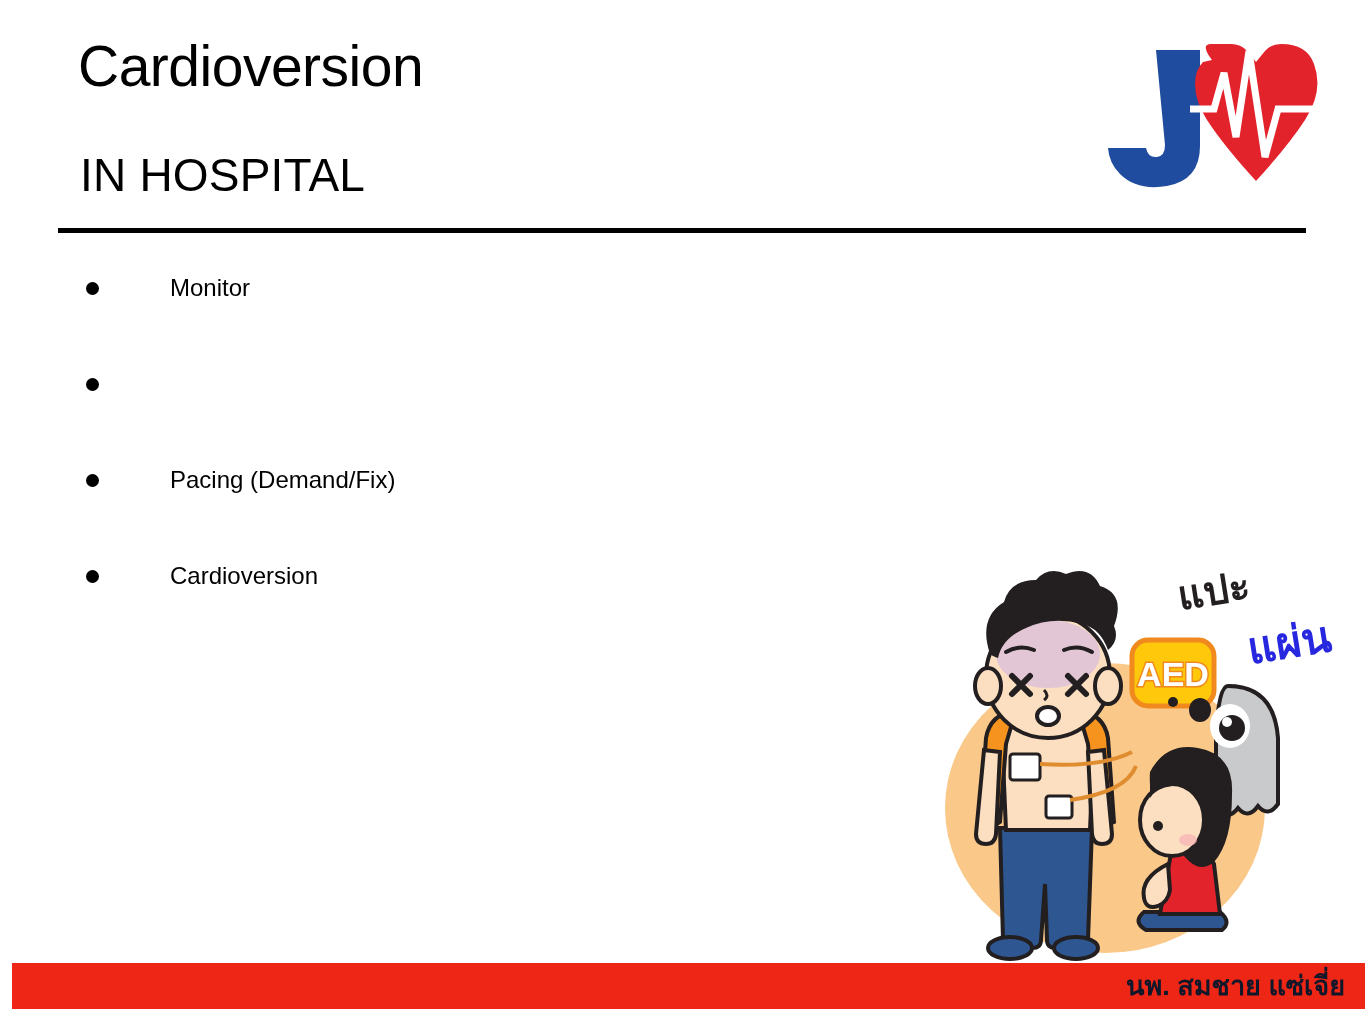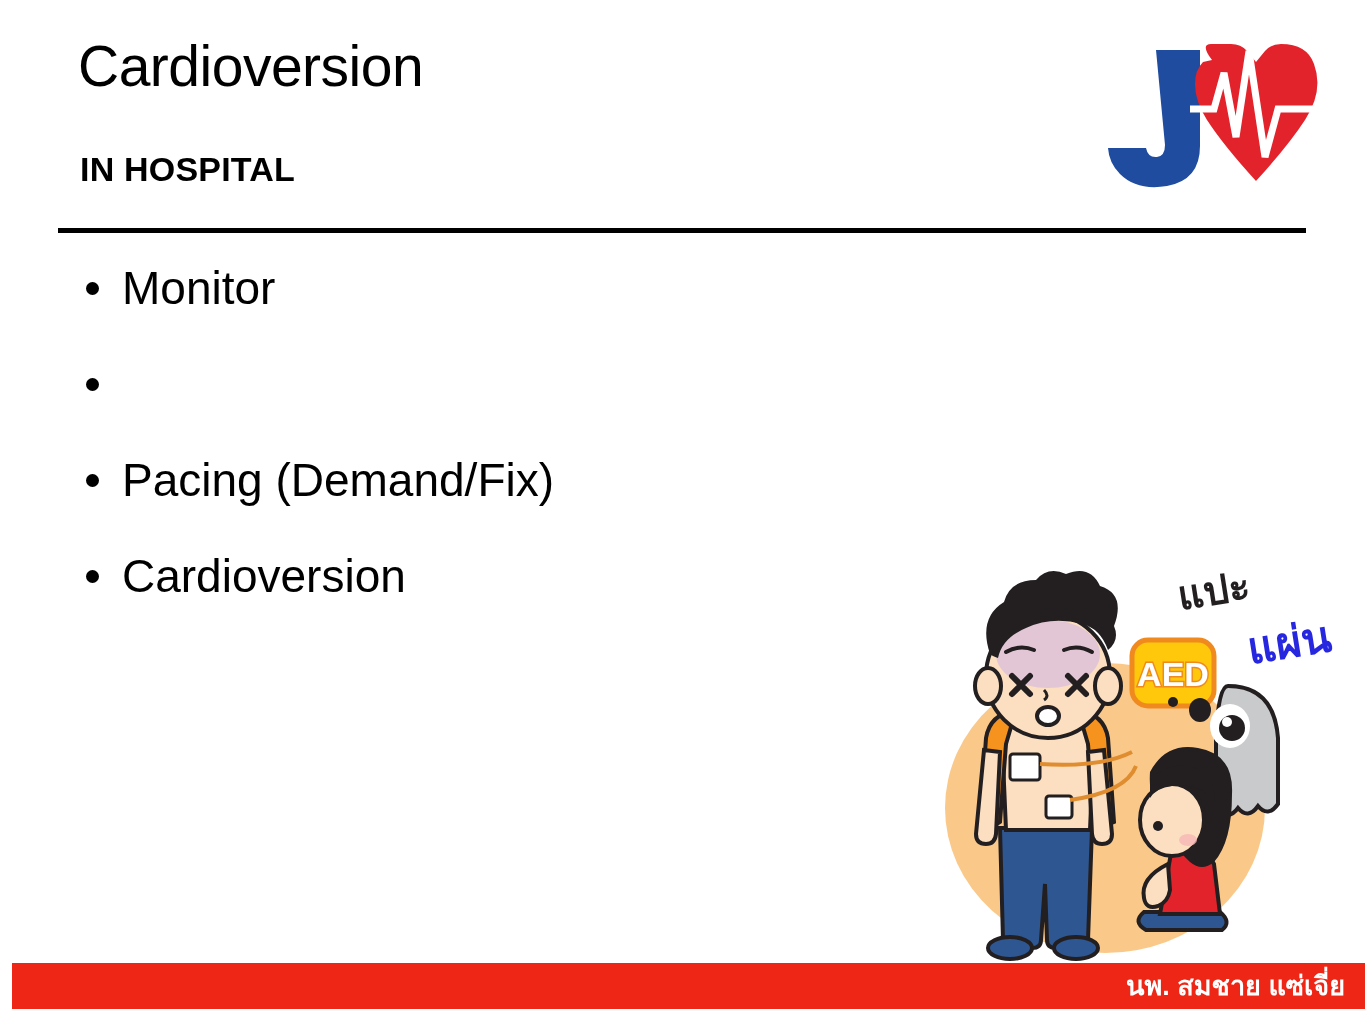--- a/index.html
+++ b/index.html
@@ -32,23 +32,23 @@
     font-weight: 400;
     letter-spacing: -0.5px;
     color: #000000;
     white-space: nowrap;
   }
 
   .slide-subtitle {
     position: absolute;
     left: 80px;
     top: 152px;
-    font-size: 34px;
+    font-size: 46px;
     line-height: 1.0;
-    font-weight: 700;
+    font-weight: 400;
     letter-spacing: 0.2px;
     color: #000000;
     white-space: nowrap;
   }
 
   .header-rule {
     position: absolute;
     left: 58px;
     top: 228px;
     width: 1248px;
@@ -83,25 +83,26 @@
   .bullet-dot {
     position: absolute;
     left: 4px;
     top: 16px;
     width: 13px;
     height: 13px;
     border-radius: 50%;
     background: #000000;
   }
   .bullet-text {
-    font-size: 46px;
+    font-size: 24px;
     line-height: 44px;
     font-weight: 400;
     color: #000000;
     white-space: nowrap;
+    margin-left: 48px;
   }
 
   
   .illustration {
     position: absolute;
     left: 900px;
     top: 558px;
     width: 465px;
     height: 404px;
   }
@@ -114,21 +115,21 @@
     top: 963px;
     width: 1353px;
     height: 46px;
     background: #ee2615;
   }
   .footer-text {
     position: absolute;
     right: 20px;
     top: 50%;
     transform: translateY(-50%);
-    color: #ffffff;
+    color: #0f172a;
     font-size: 27px;
     font-weight: 700;
     line-height: 1;
     white-space: nowrap;
   }
 </style>
 </head>
 <body>
 
 <div class="slide">

